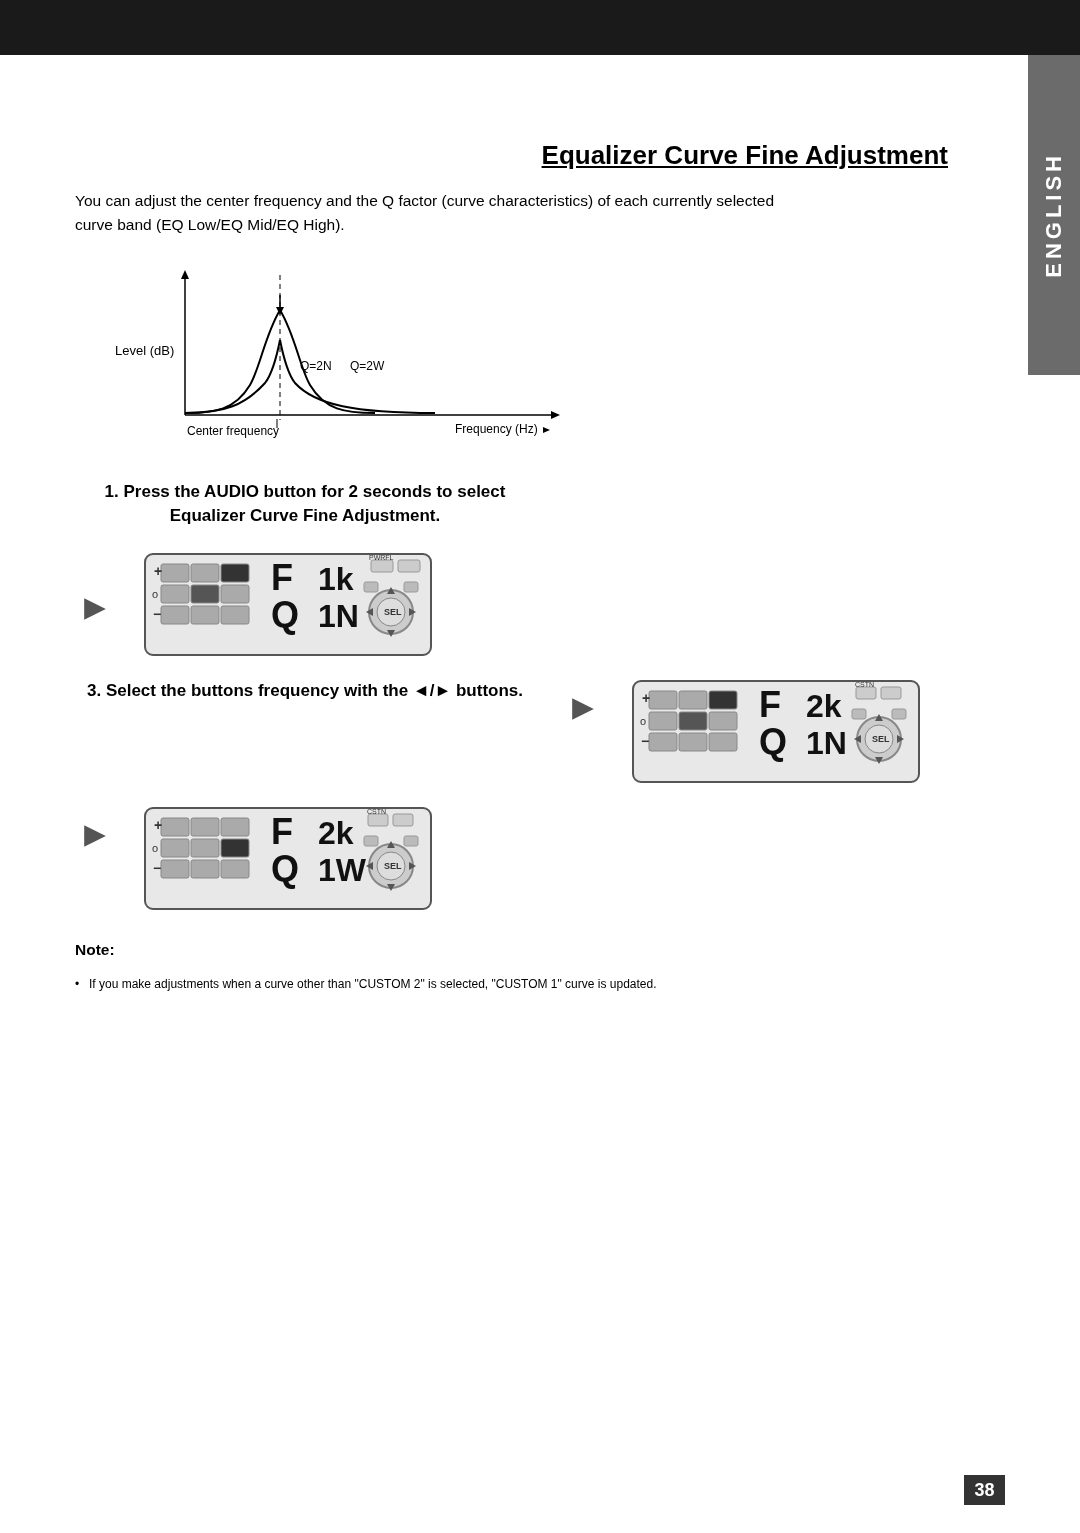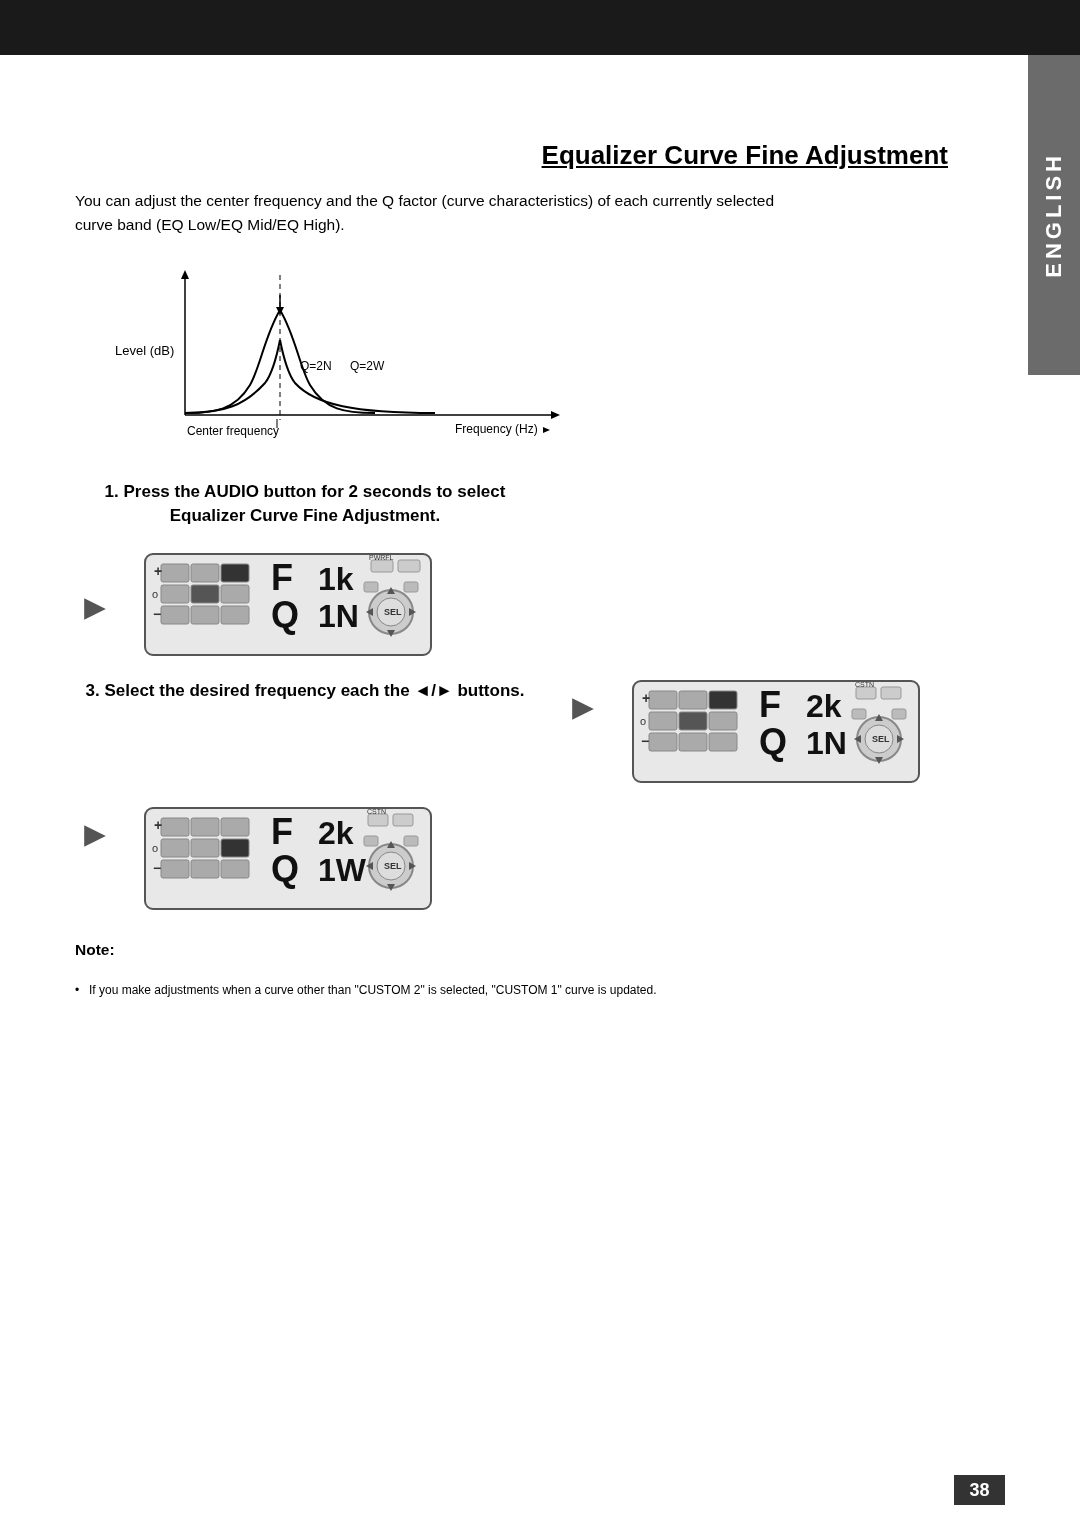--- a/index.html
+++ b/index.html
@@ -115,21 +115,21 @@
       height: 36px;
     }
 
     
     .note-section {
       margin-top: 30px;
     }
     .note-title {
       font-size: 15.5px;
       font-weight: bold;
-      margin-bottom: 22px;
+      margin-bottom: 16px;
     }
     .note-text {
       font-size: 12px;
       line-height: 1.55;
       color: #000;
       padding-left: 14px;
       position: relative;
     }
     .note-text::before {
       content: '•';
@@ -139,21 +139,21 @@
 
     
     .page-number {
       position: absolute;
       bottom: 28px;
       right: 75px;
       background: #333;
       color: #fff;
       font-size: 18px;
       font-weight: bold;
-      width: 51px;
+      width: 41px;
       height: 30px;
       display: flex;
       align-items: center;
       justify-content: center;
     }
 
     
     .panel-svg {
       width: 290px;
       height: 105px;
@@ -267,21 +267,21 @@
       <polygon points="273,60 266,56 266,64" fill="#555"></polygon>
 
       <rect x="221" y="30" width="14" height="10" rx="2" fill="#bbb" stroke="#999" stroke-width="1"></rect>
       <rect x="261" y="30" width="14" height="10" rx="2" fill="#bbb" stroke="#999" stroke-width="1"></rect>
     </svg>
   </div>
 
   <div class="step" style="margin-bottom:22px; align-items:flex-start;">
     <div class="step-text">
       <div class="step-title">
-        <span>3.</span>&nbsp;<span>Select the desired frequency each the ◄/► buttons.</span>
+        <span>3.</span>&nbsp;<span>Select the buttons frequency with the ◄/► buttons.</span>
       </div>
     </div>
     <div class="arrow-right" style="margin-top:5px;">
       <svg viewBox="0 0 40 40" fill="none">
         <polygon points="8,8 32,20 8,32" fill="#555"></polygon>
       </svg>
     </div>
 
     <svg class="panel-svg" viewBox="0 0 290 105">
       <rect x="2" y="2" width="286" height="101" rx="8" ry="8" fill="#e8e8e8" stroke="#555" stroke-width="2"></rect>

